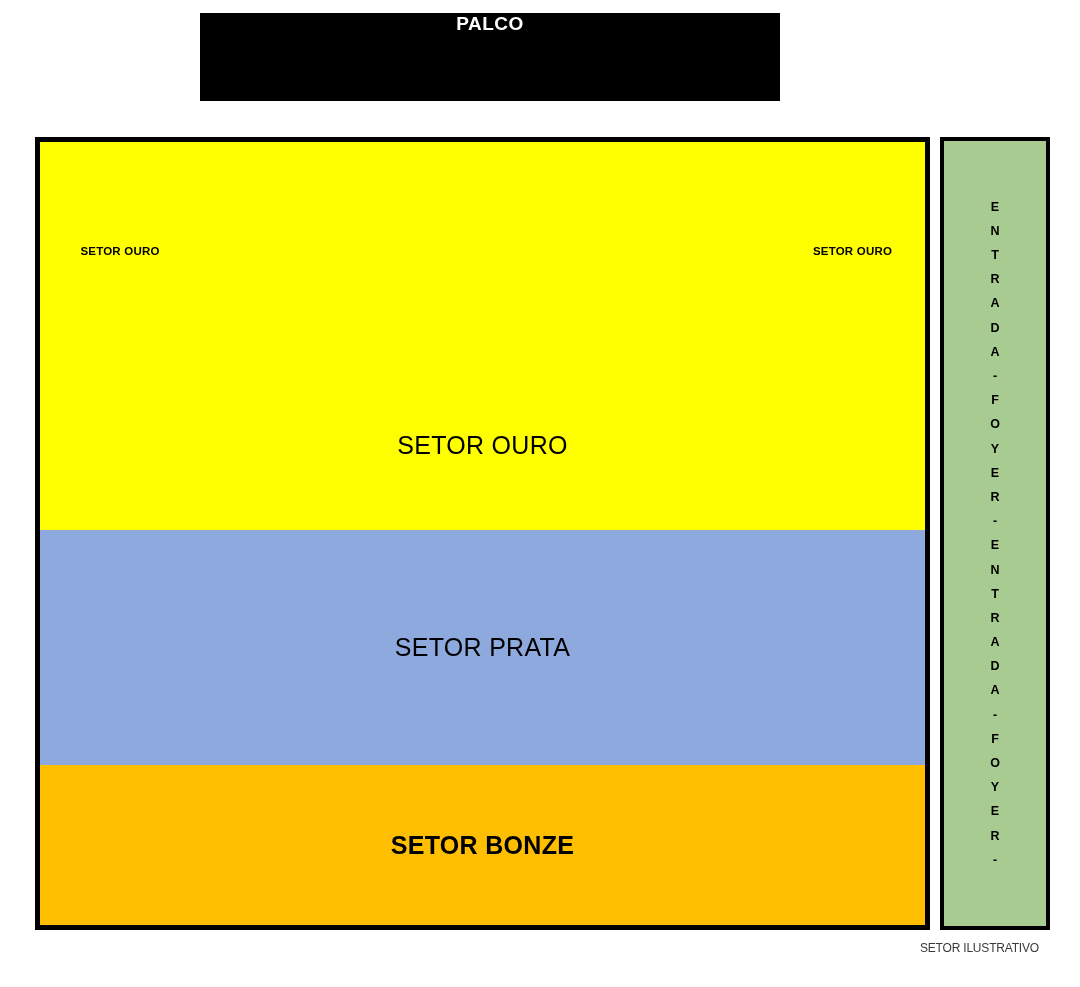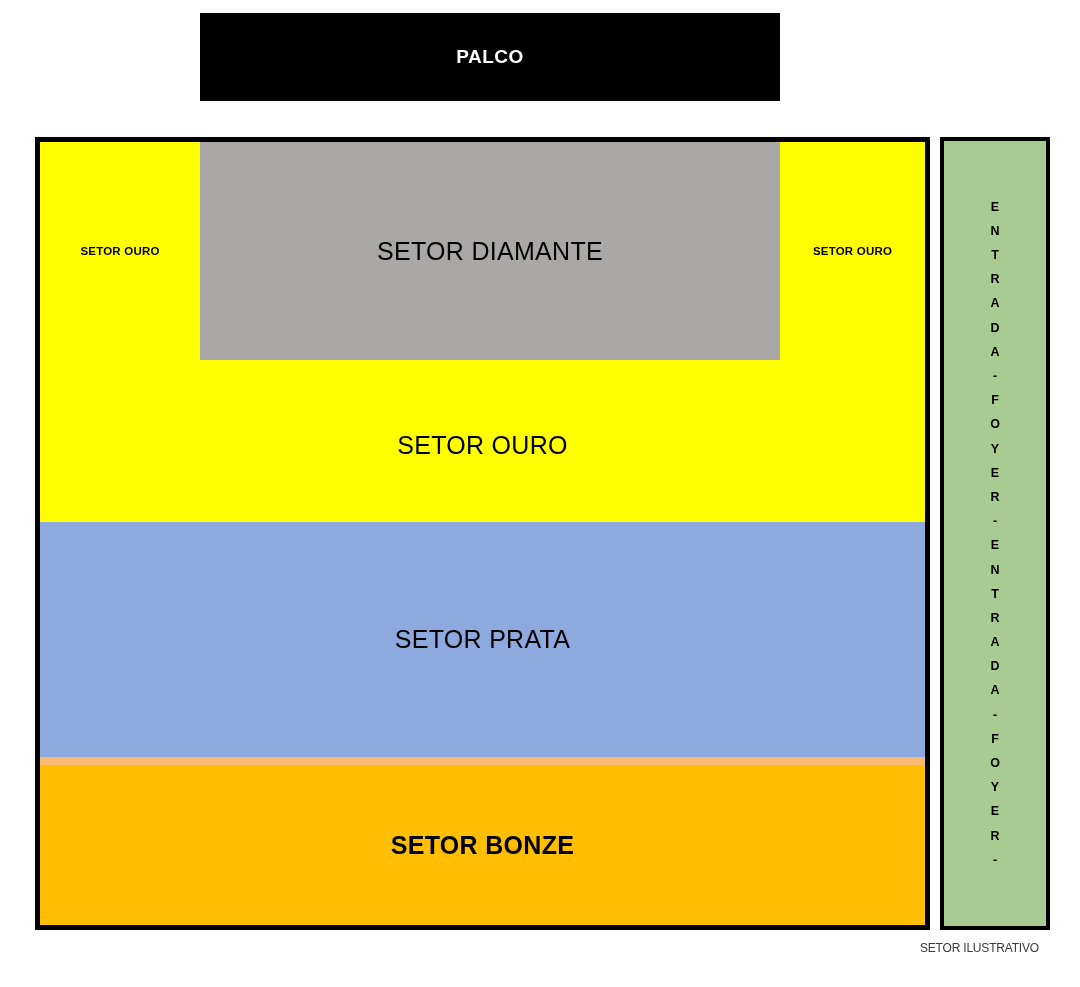--- a/index.html
+++ b/index.html
@@ -17,41 +17,40 @@
 
   
   .stage {
     position: absolute;
     left: 200px;
     top: 13px;
     width: 580px;
     height: 88px;
     background: #000000;
     display: flex;
-    align-items: center;
     justify-content: center;
     box-sizing: border-box;
   }
   .stage-label {
     color: #ffffff;
     font-size: 19px;
     font-weight: bold;
     letter-spacing: 0.5px;
   }
 
   
   .hall {
     position: absolute;
     left: 35px;
     top: 137px;
     width: 895px;
     height: 793px;
     border: 5px solid #000000;
     box-sizing: border-box;
-    background: #fdba74;
+    background: #ef4444;
   }
 
   
   .top-band {
     position: absolute;
     left: 0;
     top: 0;
     right: 0;
     height: 218px;
     background: #ffff00;
@@ -99,21 +98,21 @@
     display: flex;
     align-items: center;
     justify-content: center;
   }
   .band-label {
     font-size: 25px;
     color: #000000;
     letter-spacing: 0.3px;
   }
   .band-ouro  { top: 218px;  height: 170px; background: #ffff00; }
-  .band-prata { top: 380px;  height: 235px; background: #8da9dd; }
+  .band-prata { top: 388px;  height: 235px; background: #8da9dd; }
   .band-bonze { top: 623px;  height: 160px; background: #ffbf00; font-weight: bold; }
 
   
   .foyer {
     position: absolute;
     left: 940px;
     top: 137px;
     width: 110px;
     height: 793px;
     background: #a8cb92;
@@ -158,23 +157,20 @@
 </div>
 
 <div class="hall">
 
   <div class="top-band">
 
     <div class="side-ouro left">
       <span class="side-ouro-label">SETOR OURO</span>
     </div>
 
-    <div class="diamante">
-      <span class="diamante-label">SETOR DIAMANTE</span>
-    </div>
 
     <div class="side-ouro right">
       <span class="side-ouro-label">SETOR OURO</span>
     </div>
 
   </div>
 
   <div class="band band-ouro">
     <span class="band-label">SETOR OURO</span>
   </div>

